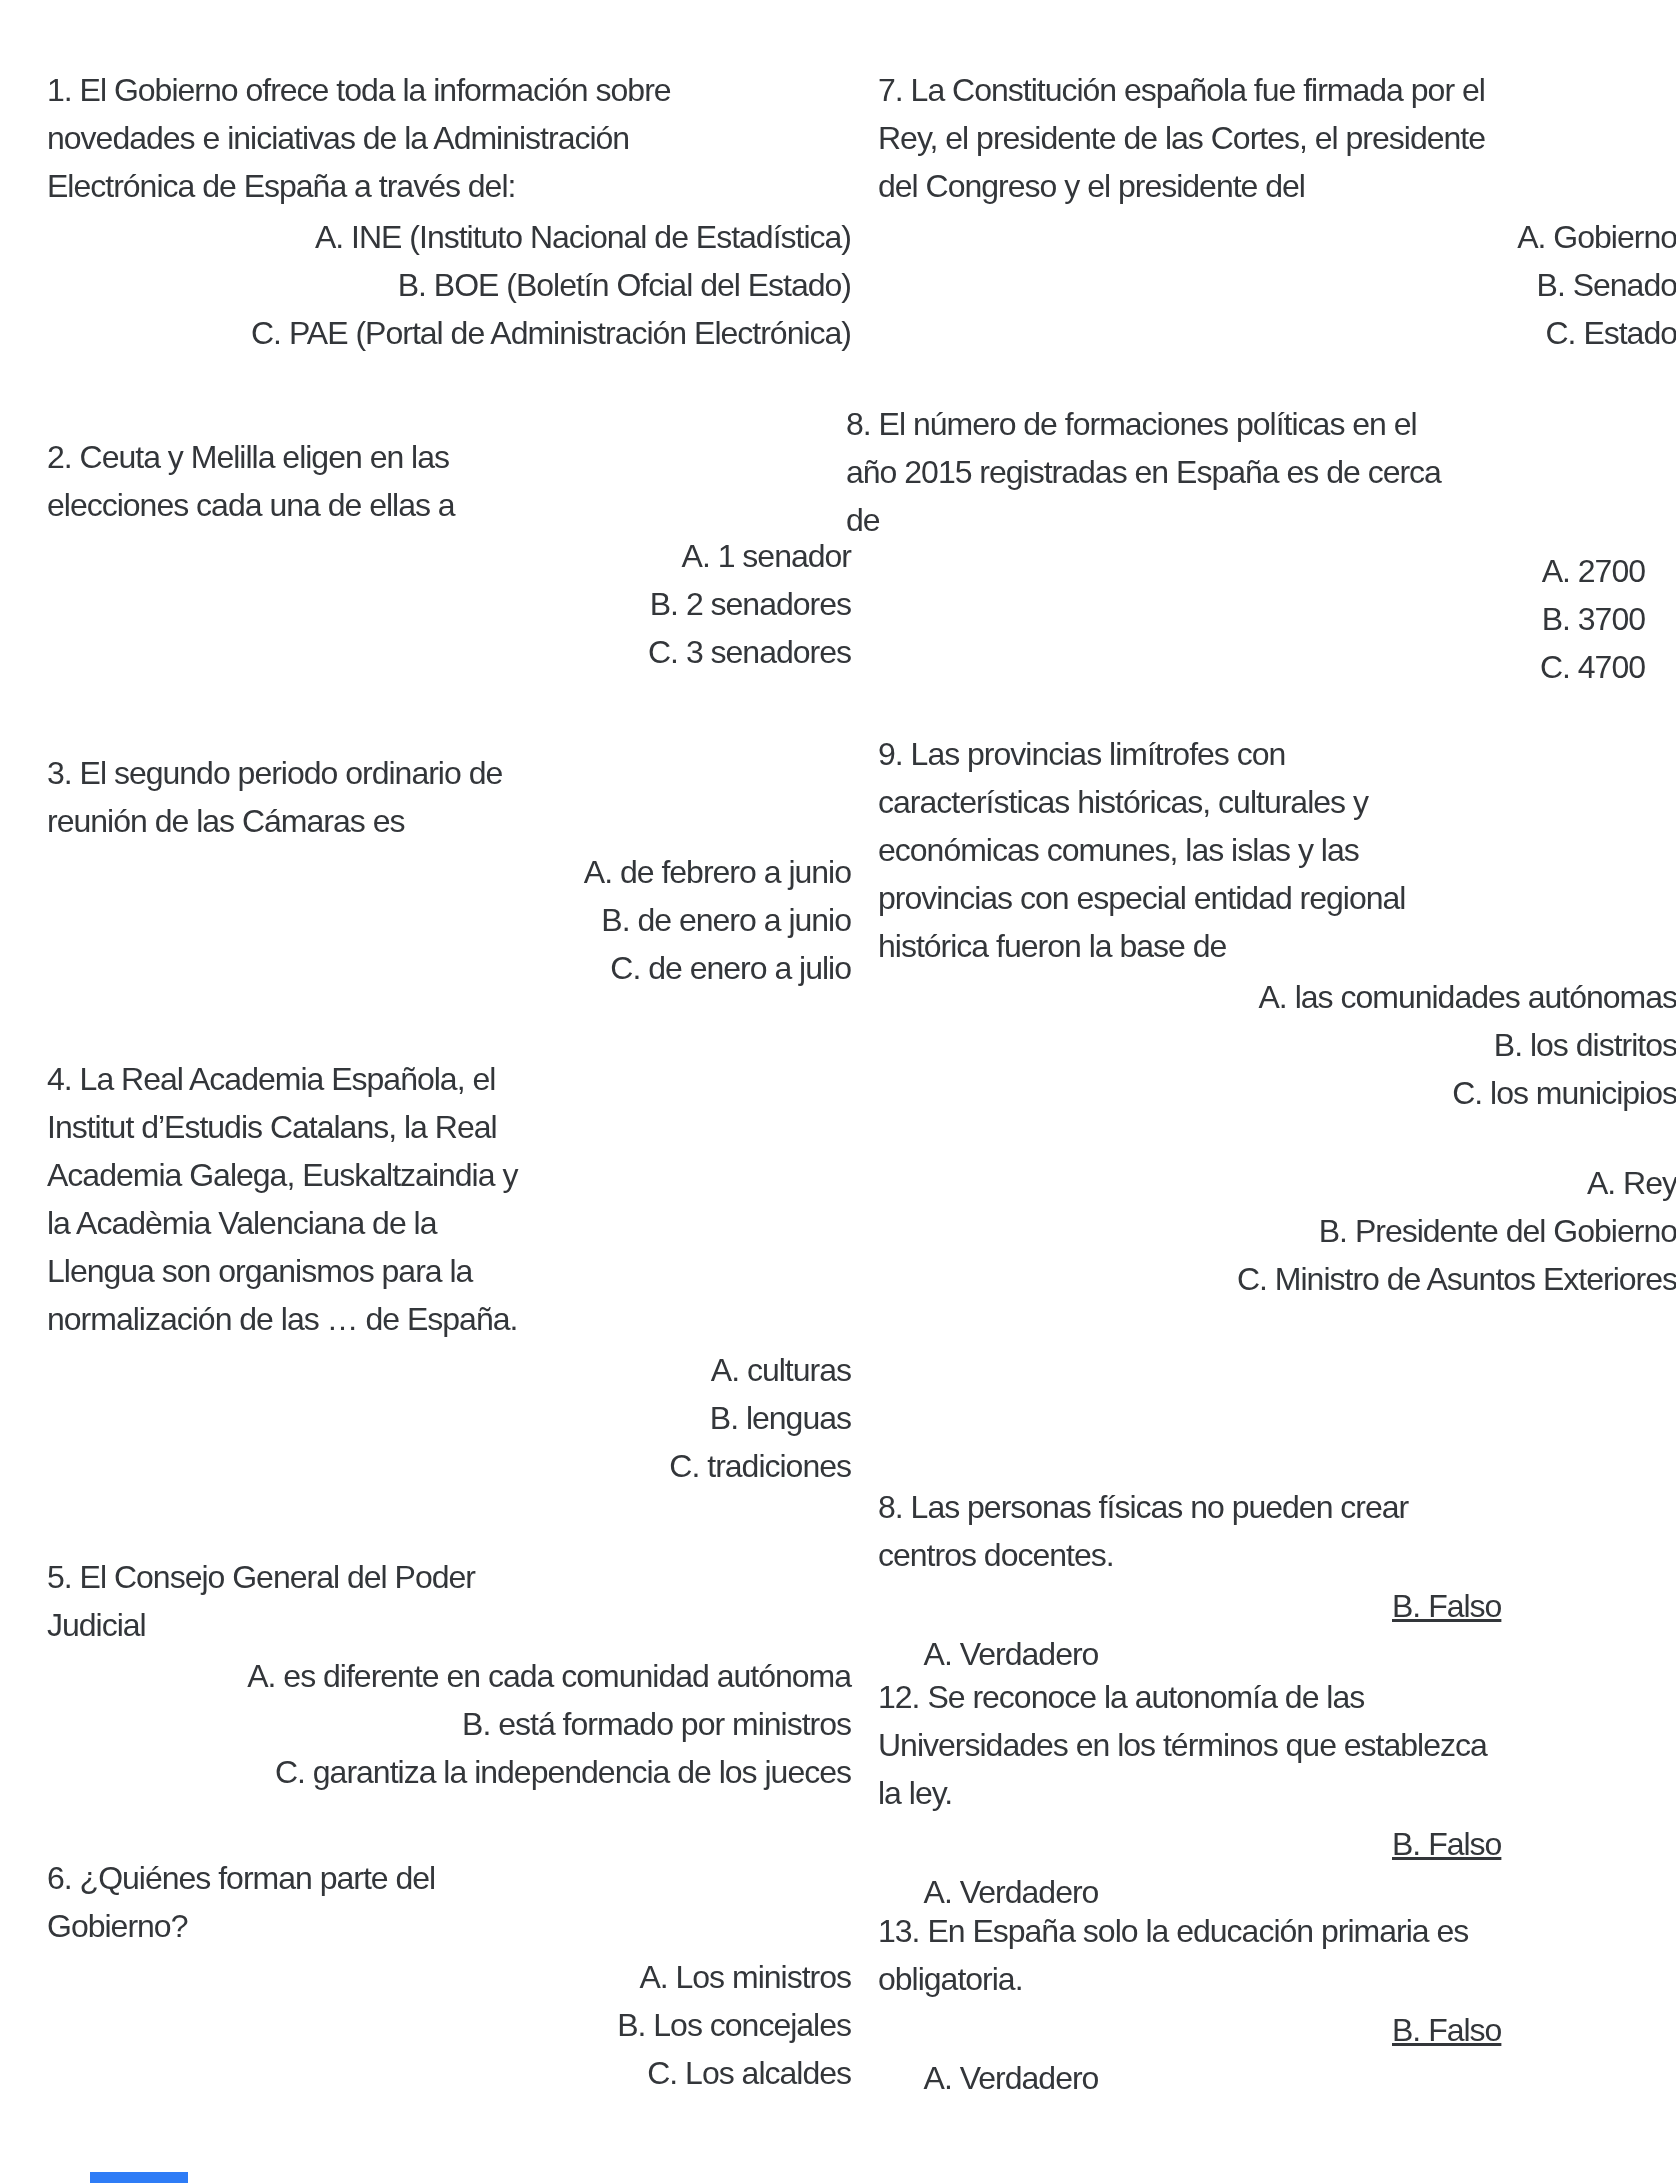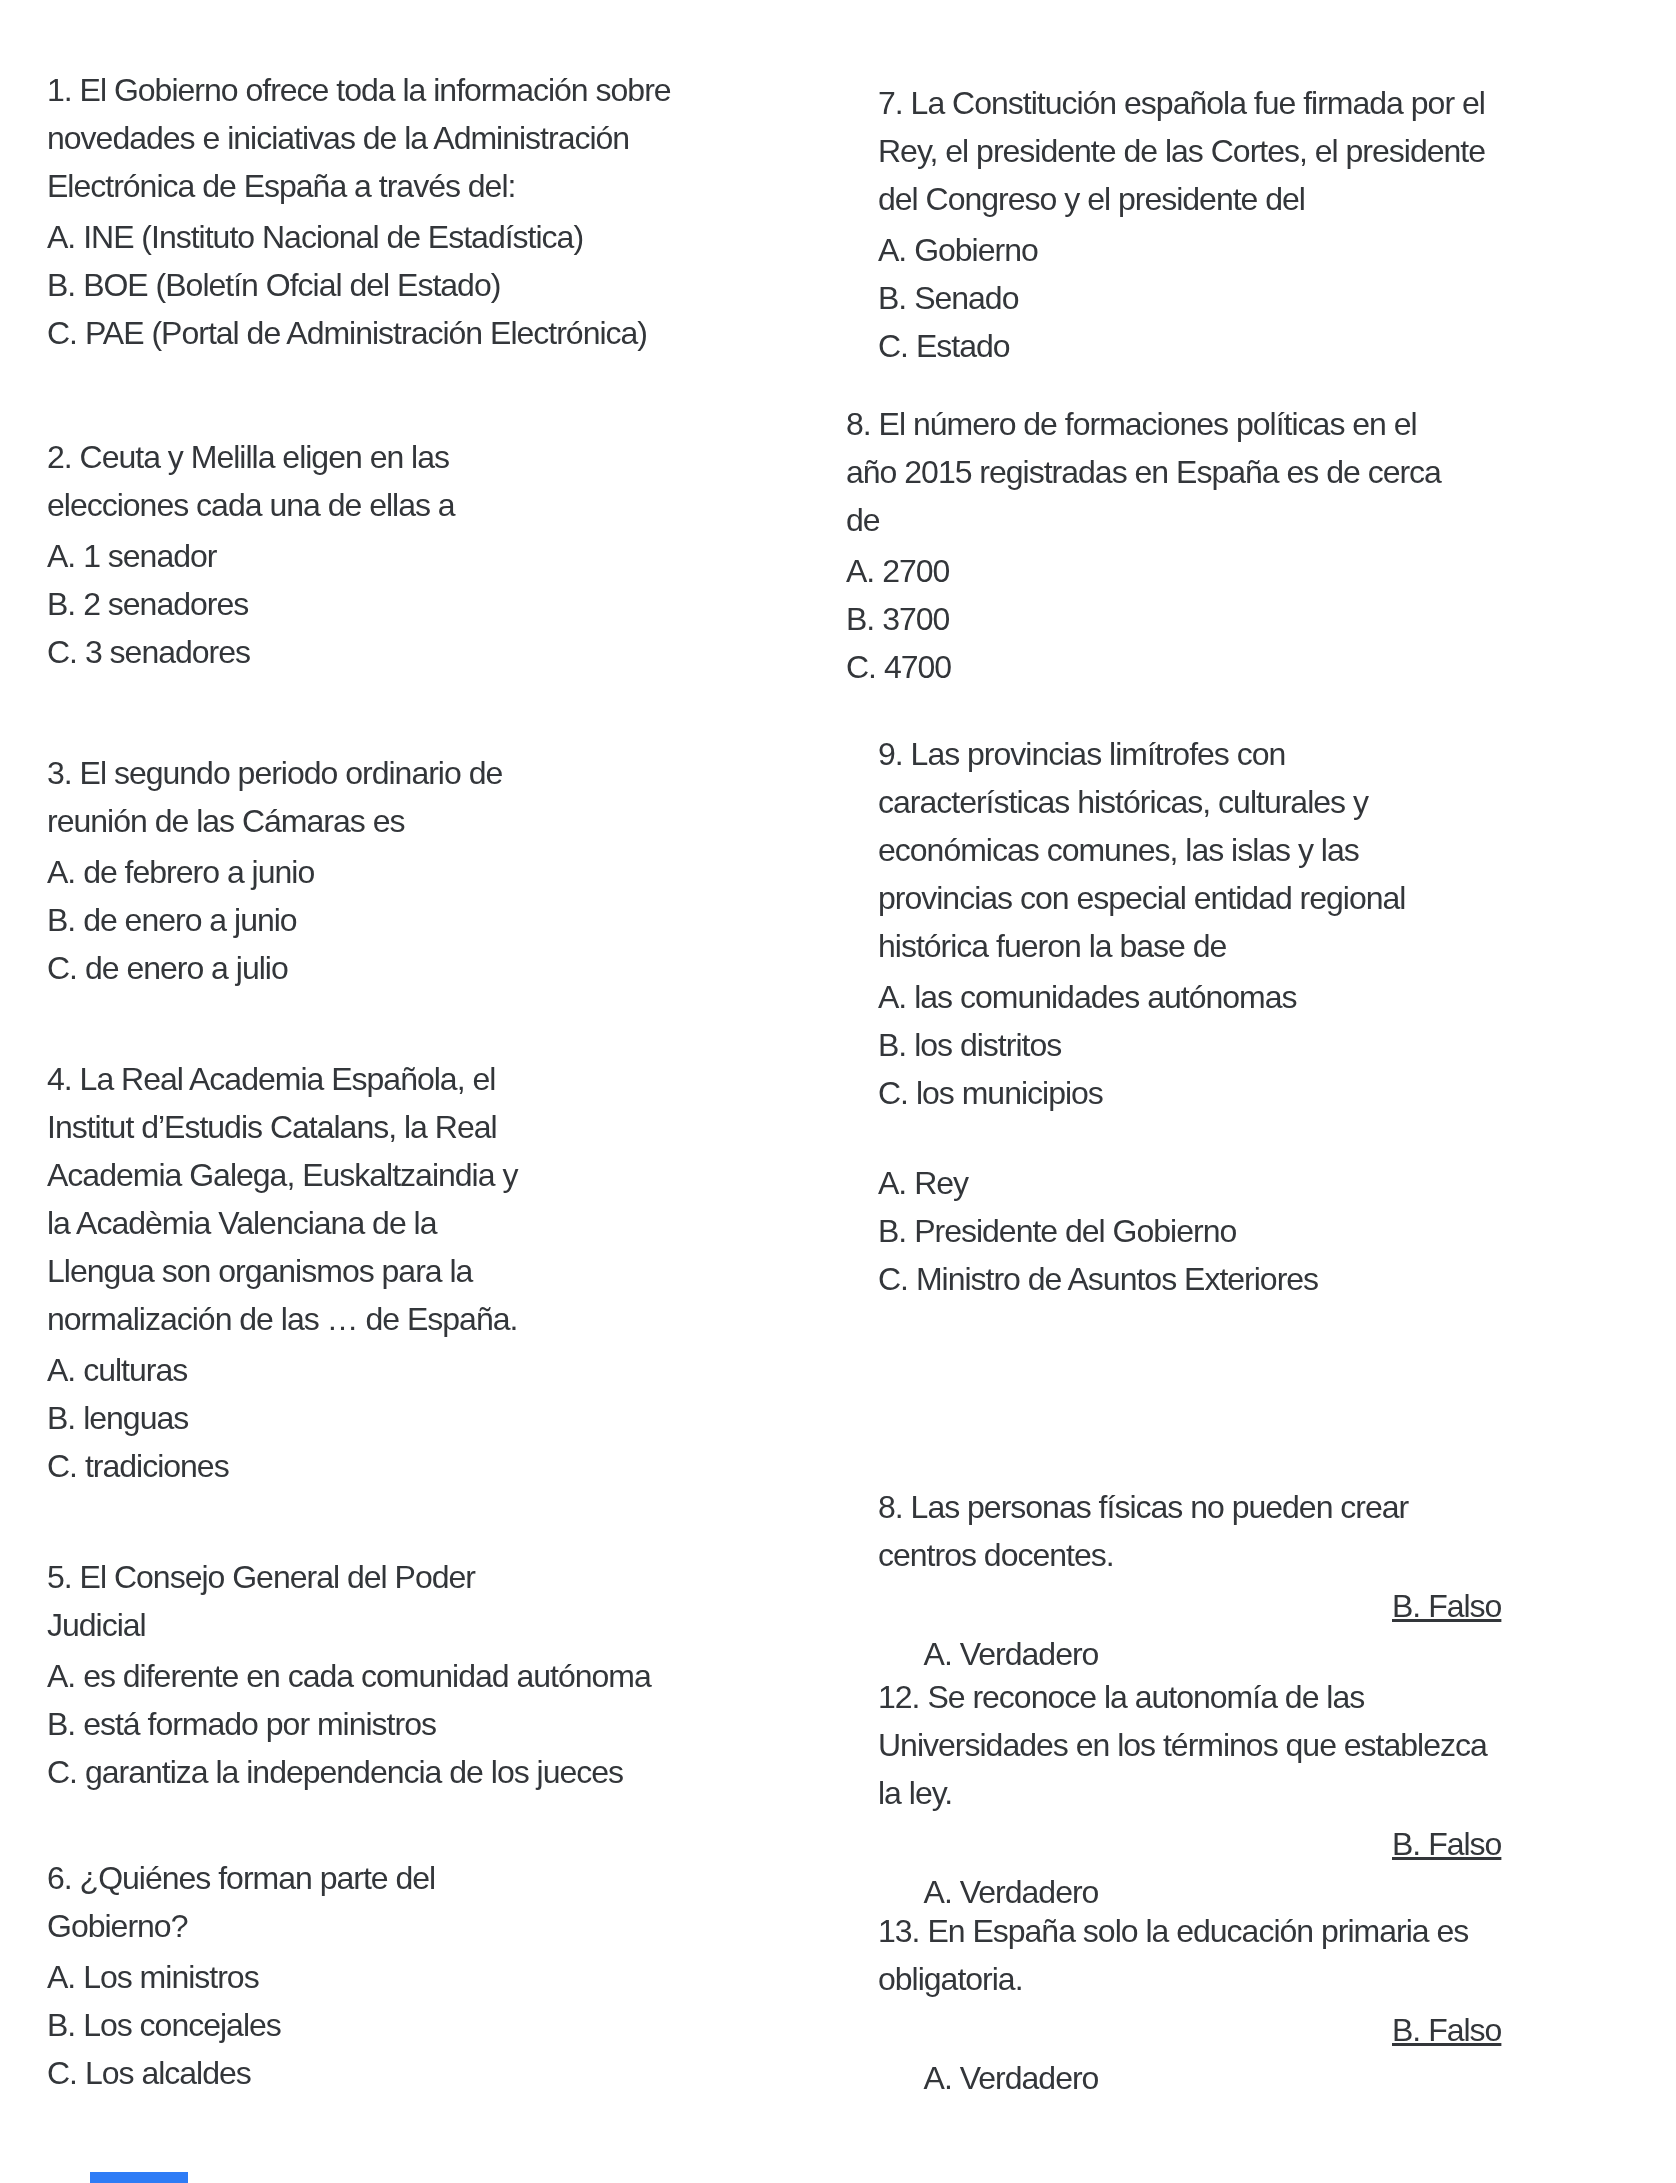--- a/index.html
+++ b/index.html
@@ -24,20 +24,21 @@
     letter-spacing: -1px;
     white-space: pre;
   }
   .opts {
     margin: 2.6px 0 0 0;
     font-size: 32px;
     font-weight: 400;
     line-height: 48px;
     letter-spacing: -1px;
     white-space: pre;
+    text-align: right;
   }
   .opts-row {
     position: relative;
     margin-top: 2.6px;
     height: 48px;
     font-size: 32px;
     font-weight: 400;
     line-height: 48px;
     letter-spacing: -1px;
     white-space: pre;
@@ -103,21 +104,21 @@
   </section>
 
   <section class="question" style="left:47px; top:1854px; width:804px">
     <h3 class="stem">6. ¿Quiénes forman parte del
 Gobierno?</h3>
     <div class="opts">A. Los ministros
 B. Los concejales
 C. Los alcaldes</div>
   </section>
 
-  <section class="question" style="left:878px; top:79px; width:799px">
+  <section class="question" style="left:878px; top:66px; width:799px">
     <h3 class="stem">7. La Constitución española fue firmada por el
 Rey, el presidente de las Cortes, el presidente
 del Congreso y el presidente del</h3>
     <div class="opts">A. Gobierno
 B. Senado
 C. Estado</div>
   </section>
 
   <section class="question" style="left:846px; top:400px; width:799px">
     <h3 class="stem">8. El número de formaciones políticas en el

